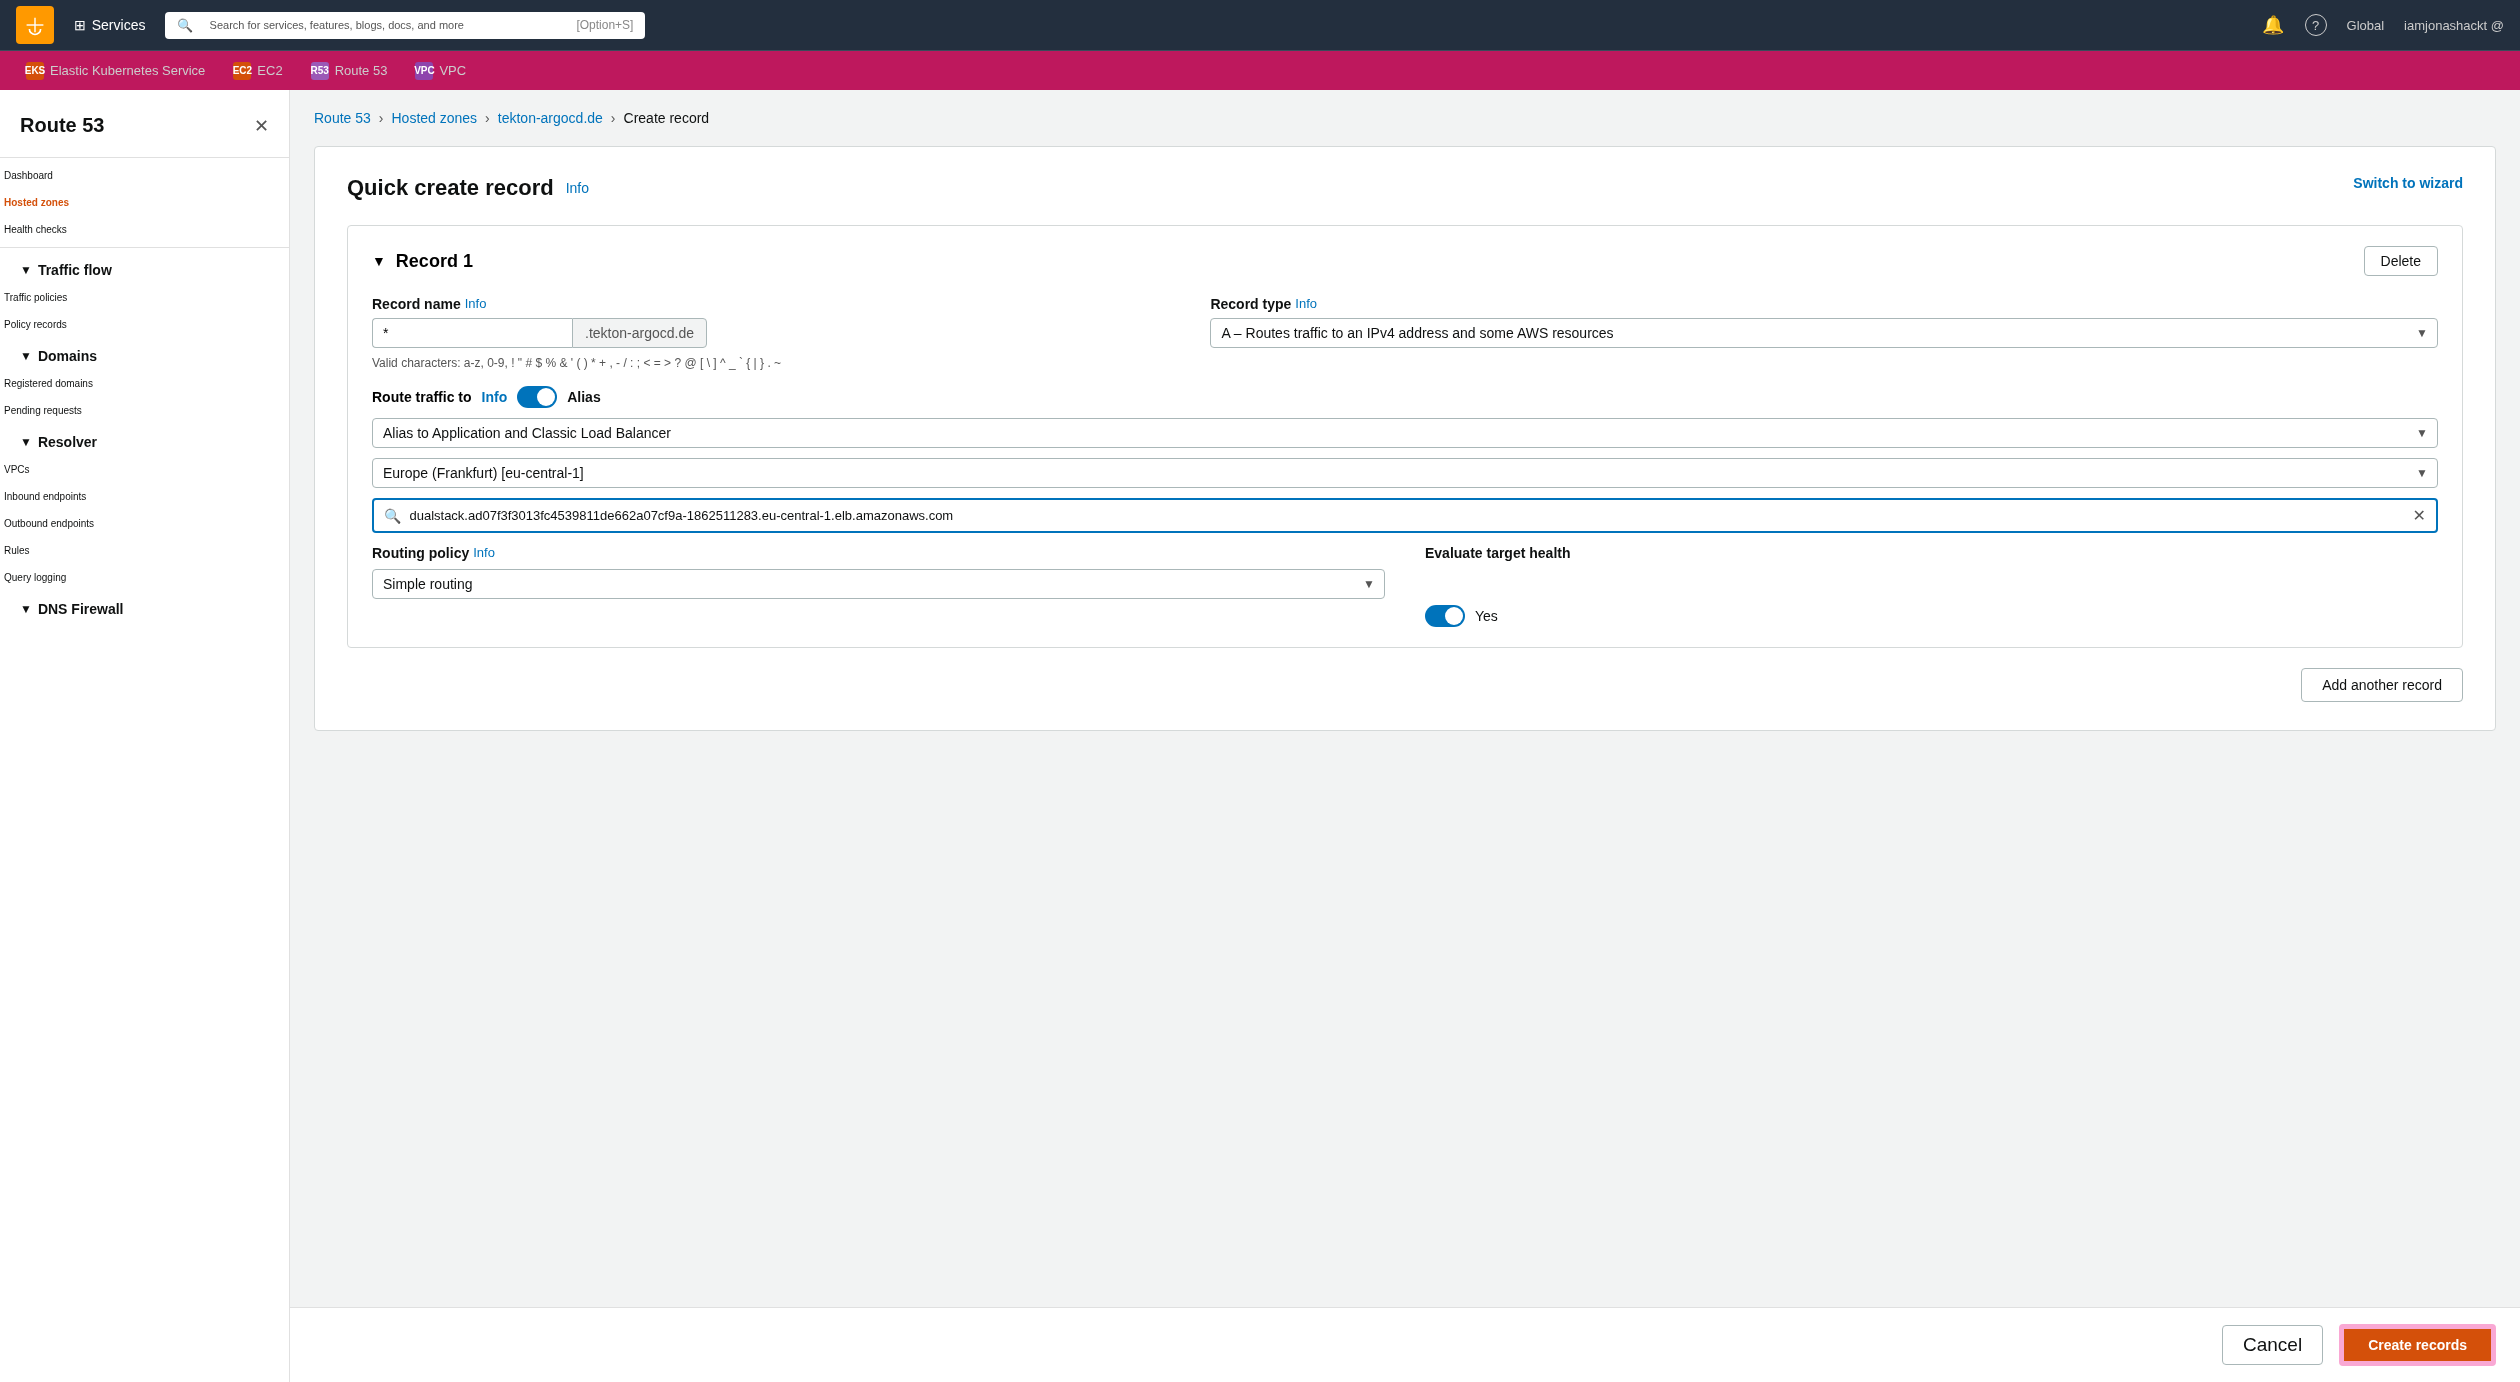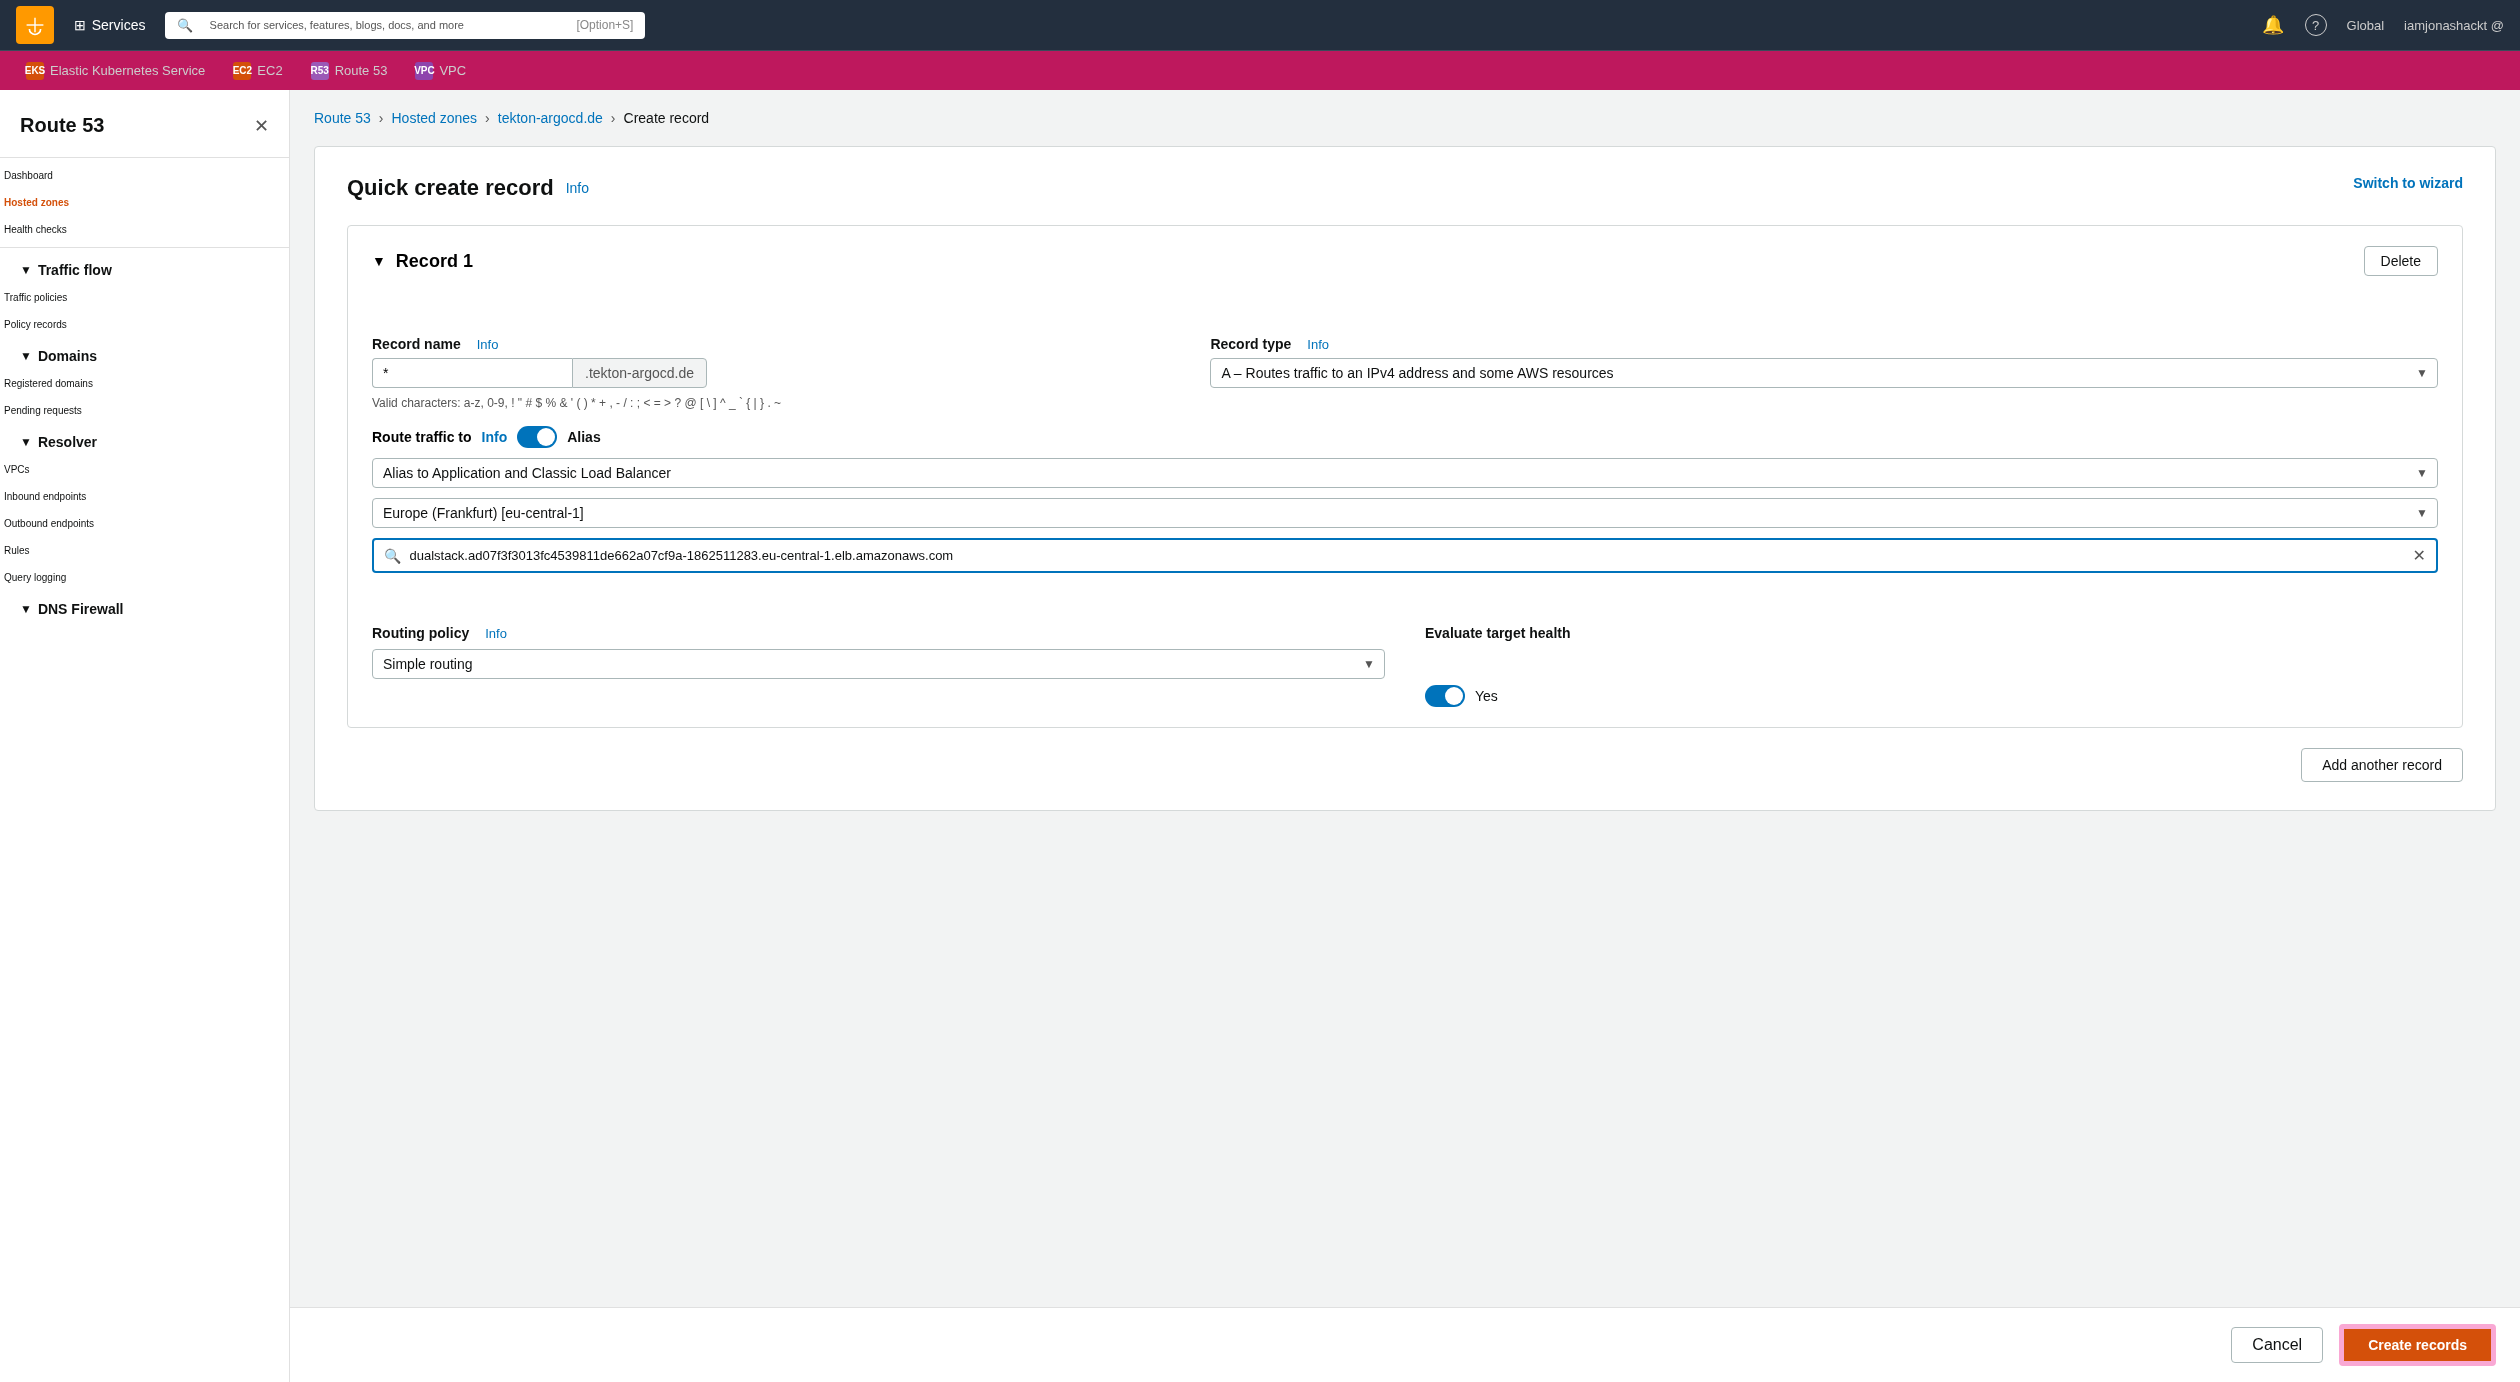--- a/index.html
+++ b/index.html
@@ -170,21 +170,21 @@
     }
 
     
     .form-row {
       display: flex; gap: 20px;
       margin-bottom: 16px;
     }
     .form-group { display: flex; flex-direction: column; gap: 6px; }
     .form-label {
       font-size: 14px; font-weight: 700; color: #0f1111;
-      display: flex; align-items: flex-end; gap: 16px; margin-top: 40px;
+      display: flex; align-items: flex-start; gap: 4px;
     }
     .form-label .info-badge { font-weight: 400; font-size: 13px; }
     .record-name-row {
       display: flex; align-items: center; gap: 0;
     }
     .record-name-input {
       padding: 6px 10px;
       border: 1px solid #aab7b8;
       border-right: none;
       border-radius: 4px 0 0 4px;
@@ -294,21 +294,21 @@
       justify-content: flex-end;
       align-items: center;
       gap: 16px;
     }
     .cancel-btn {
       padding: 8px 20px;
       background: #fff;
       border: 1px solid #aab7b8;
       border-radius: 4px;
       cursor: pointer;
-      font-size: 16px;
+      font-size: 19px;
       color: #0f1111;
     }
     .create-btn {
       padding: 8px 24px;
       background: #d4500a;
       border: 5px solid #f9a8d4;
       border-radius: 4px;
       cursor: pointer;
       font-size: 14px;
       color: #fff;

